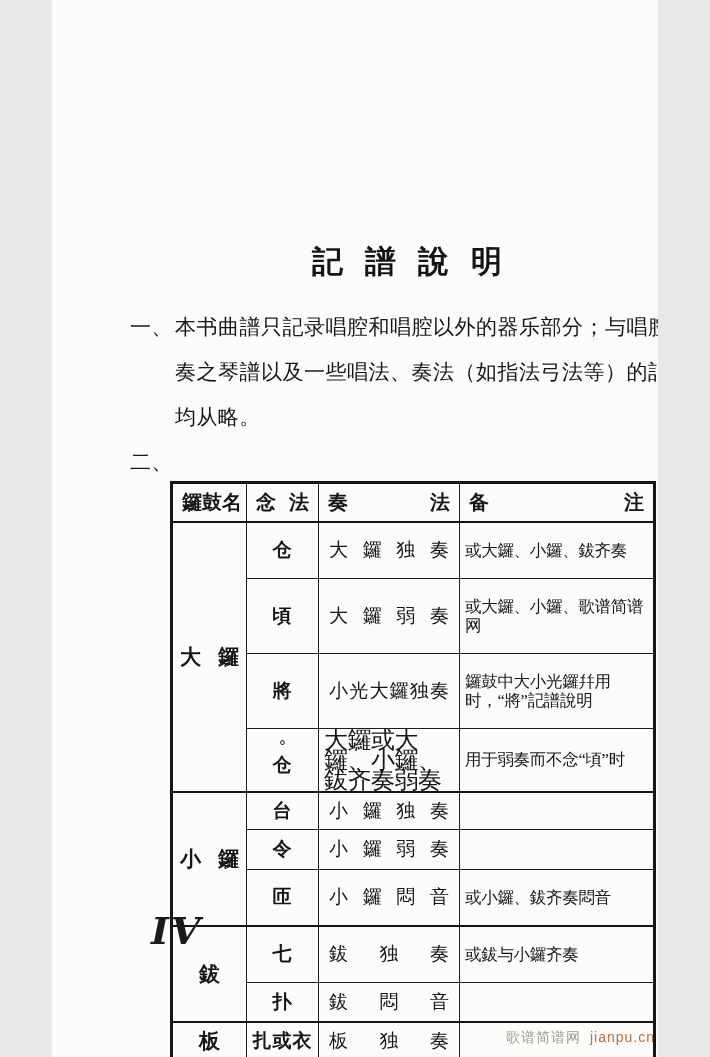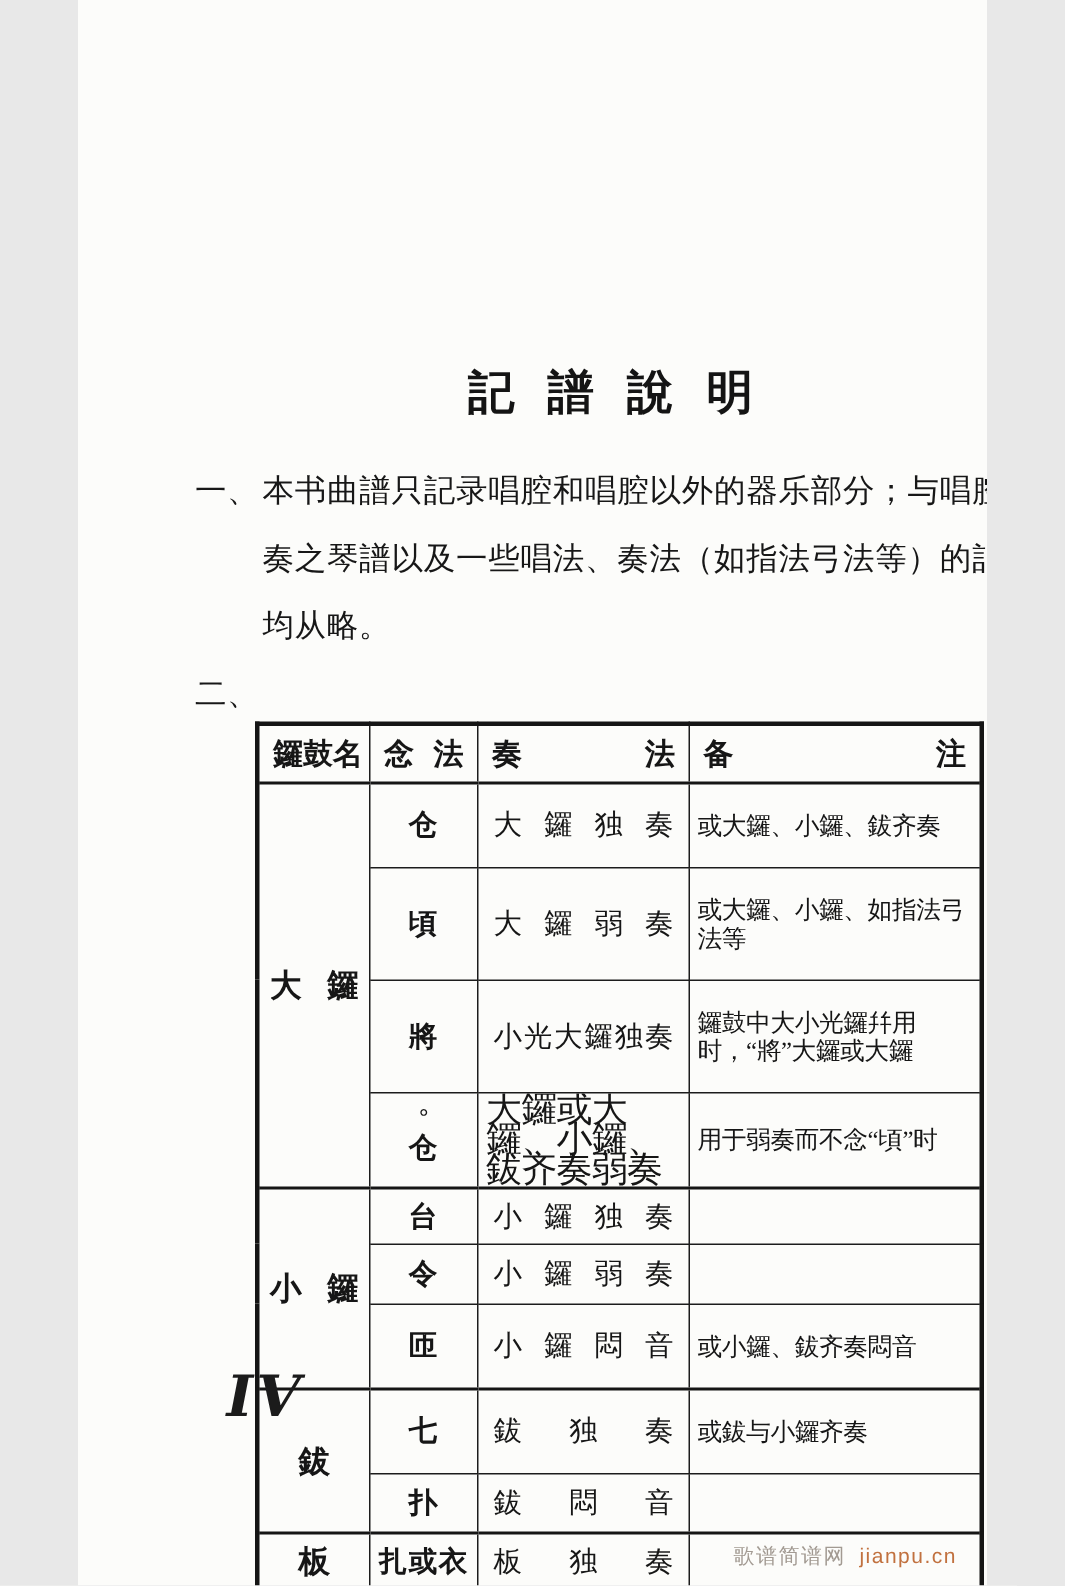--- a/index.html
+++ b/index.html
@@ -50,21 +50,21 @@
   td.method .wrapline { padding:1px 5px; font-size:24px; line-height:20px; letter-spacing:-0.5px; }
   td.remark { font-size:16.5px; line-height:19px; padding:18px 5px; letter-spacing:-0.3px; text-align:left; }
   
   .page-number {
     position:absolute; left:99px; top:908px;
     font-style:italic; font-weight:700; font-size:38px; letter-spacing:2px;
     color:#1b1b1b; font-family:"DejaVu Serif","Liberation Serif",serif;
   }
   
   .watermark {
-    position:absolute; right:20px; top:1029px; font-size:14px;
+    position:absolute; right:3px; top:1029px; font-size:14px;
     font-family:"Liberation Sans","DejaVu Sans",sans-serif;
     letter-spacing:1px;
   }
   .wm-name { color:#a29a92; }
   .wm-url  { color:#c1713f; margin-left:4px; }
 </style>
 </head>
 <body>
 
 <div class="page">
@@ -141,35 +141,35 @@
         <tr style="height:40px">
           <td class="reading"><span class="rchar">頃</span></td>
           <td class="method">
               <div class="spread">
                 <span>大</span>
                 <span>鑼</span>
                 <span>弱</span>
                 <span>奏</span>
               </div>
             </td>
-          <td class="remark">或大鑼、小鑼、如指法弓法等</td>
+          <td class="remark">或大鑼、小鑼、歌谱简谱网</td>
         </tr>
         <tr style="height:36px">
           <td class="reading"><span class="rchar">將</span></td>
           <td class="method">
               <div class="spread">
                 <span>小</span>
                 <span>光</span>
                 <span>大</span>
                 <span>鑼</span>
                 <span>独</span>
                 <span>奏</span>
               </div>
             </td>
-          <td class="remark">鑼鼓中大小光鑼幷用时，“將”大鑼或大鑼</td>
+          <td class="remark">鑼鼓中大小光鑼幷用时，“將”記譜說明</td>
         </tr>
         <tr style="height:39px">
           <td class="reading"><span class="mark">°</span><span class="rchar">仓</span></td>
           <td class="method">
               <div class="wrapline">大鑼或大鑼、小鑼、鈸齐奏弱奏</div>
             </td>
           <td class="remark">用于弱奏而不念“頃”时</td>
         </tr>
 
         <tr class="group-start" style="height:35px">

